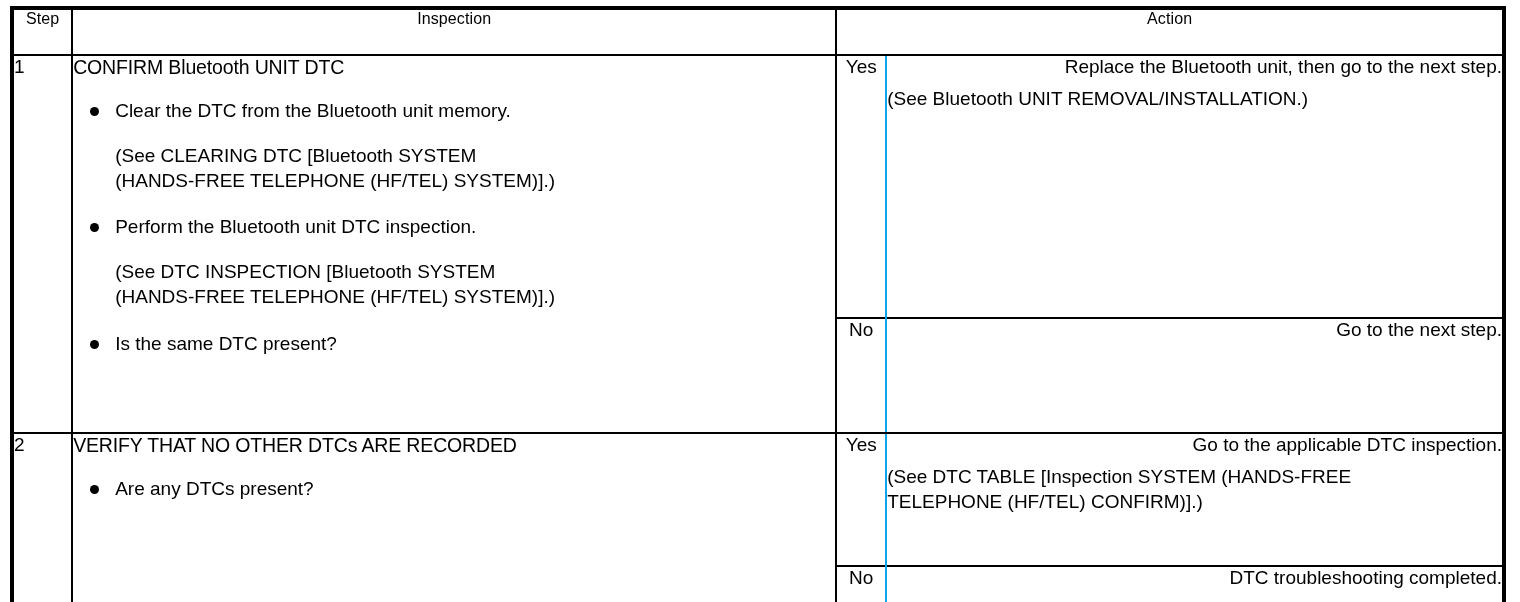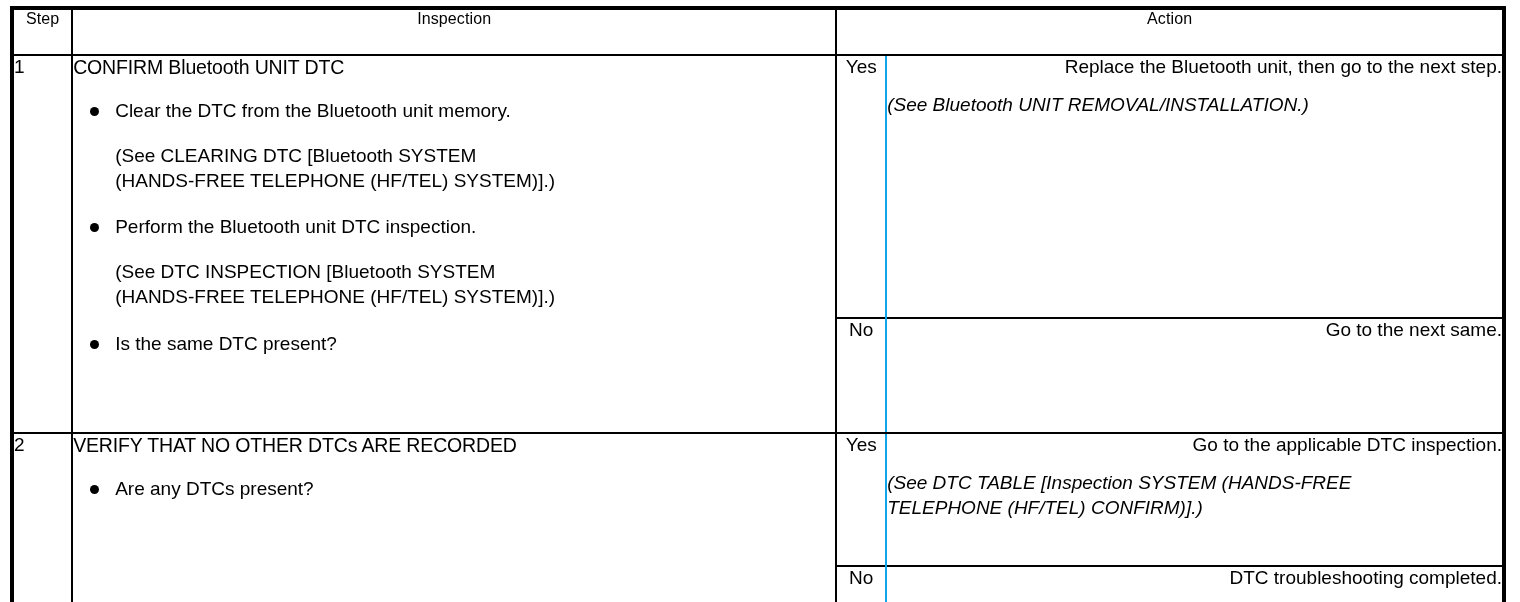--- a/index.html
+++ b/index.html
@@ -113,23 +113,22 @@
   }
 
   
   .act-cell {
     padding: 6px 8px 8px 8px;
     font-size: 19px;
     line-height: 1.2;
   }
   .act-line { white-space: nowrap; text-align: right; }
   .act-note {
-    margin-top: 13px;
+    margin-top: 7px;
     line-height: 1.34;
-    font-style: italic;
   }
   .act-note div { white-space: nowrap; }
 
   
   .act-split {
     width: 100%;
     height: 100%;
     border-collapse: collapse;
     table-layout: fixed;
   }
@@ -193,21 +192,21 @@
           <td class="act-cell h-yes1">
             <div class="act-line">Replace the Bluetooth unit, then go to the next step.</div>
             <div class="act-note">
               <div>(See Bluetooth UNIT REMOVAL/INSTALLATION.)</div>
             </div>
           </td>
         </tr>
         <tr>
           <td class="yn h-no1">No</td>
           <td class="act-cell h-no1">
-            <div class="act-line">Go to the next same.</div>
+            <div class="act-line">Go to the next step.</div>
           </td>
         </tr>
       </tbody>
           </table>
     </td>
   </tr>
 
   <tr>
     <td class="step-num">2</td>
 

